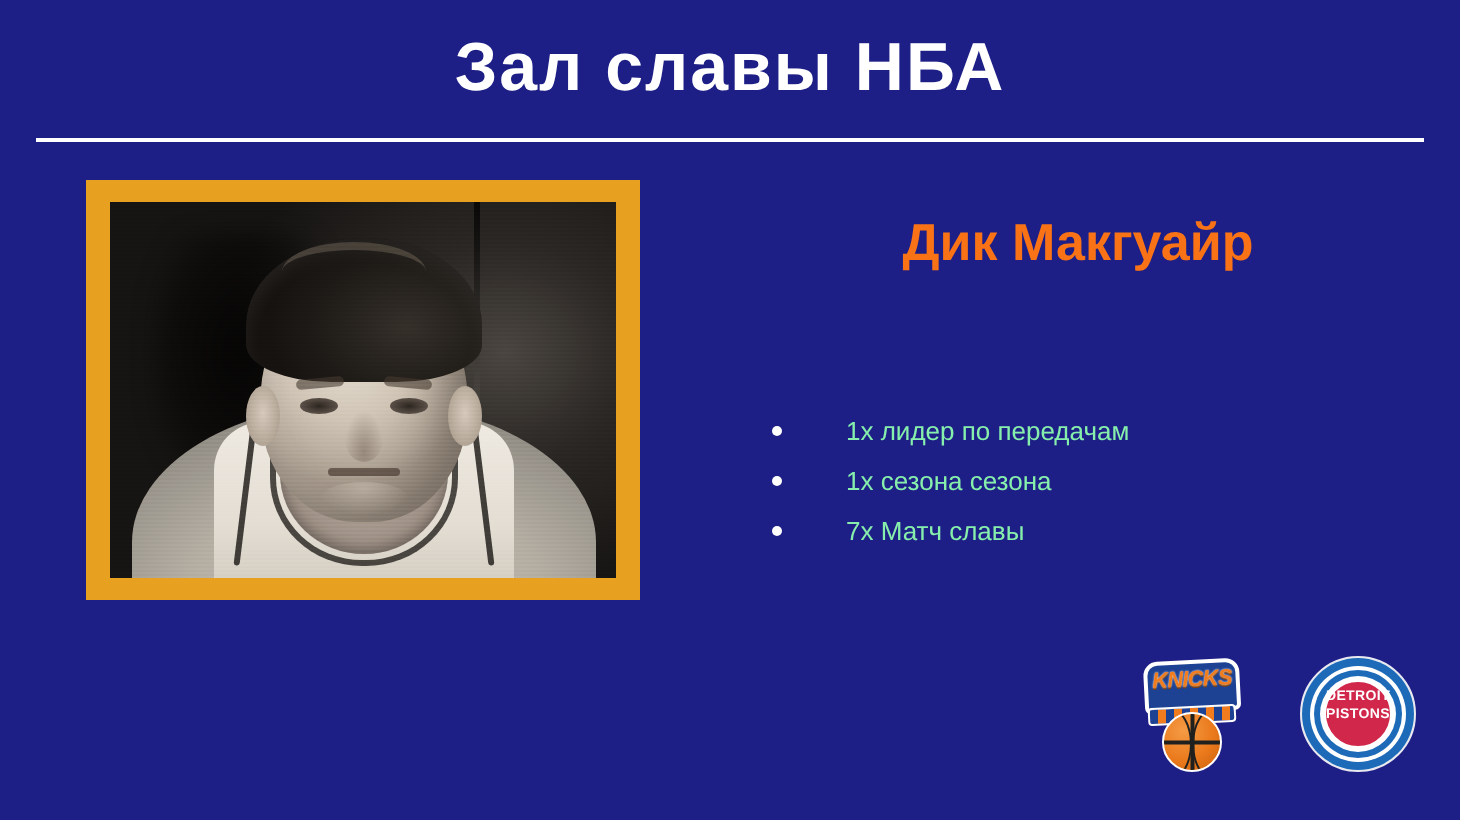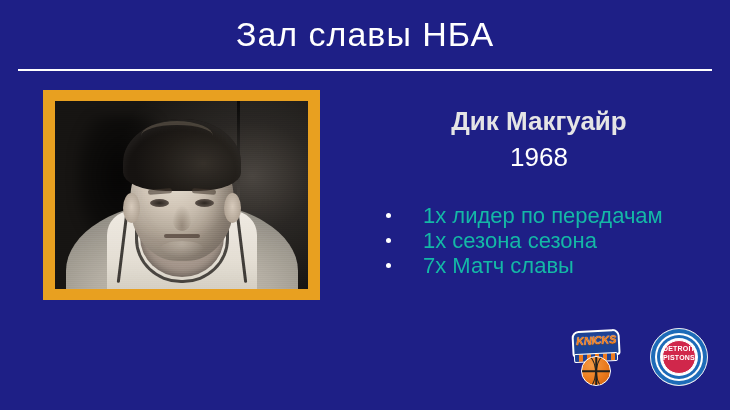--- a/index.html
+++ b/index.html
@@ -22,21 +22,21 @@
 
   
   #slide-title {
     position: absolute;
     left: 0;
     top: 14px;
     width: 730px;
     text-align: center;
     color: #ffffff;
     font-size: 34px;
-    font-weight: 400;
+    font-weight: 700;
     letter-spacing: 1px;
     line-height: 40px;
     white-space: nowrap;
   }
   #title-rule {
     position: absolute;
     left: 18px;
     top: 69px;
     width: 694px;
     height: 2px;
@@ -251,21 +251,21 @@
     pointer-events: none;
   }
 
   
   #player-name {
     position: absolute;
     left: 360px;
     top: 106px;
     width: 358px;
     text-align: center;
-    color: #e5e5e5;
+    color: #f97316;
     font-size: 26px;
     font-weight: bold;
     line-height: 30px;
     white-space: nowrap;
   }
   #induction-year {
     position: absolute;
     left: 360px;
     top: 142px;
     width: 358px;
@@ -279,22 +279,22 @@
     position: absolute;
     left: 383px;
     top: 203px;
     margin: 0;
     padding: 0;
     list-style: none;
   }
   #achievements li {
     position: relative;
     padding-left: 40px;
-    color: #14b8a6;
-    font-size: 22px;
+    color: #86efac;
+    font-size: 13px;
     line-height: 25px;
     white-space: nowrap;
   }
   #achievements li .bullet {
     position: absolute;
     left: 3px;
     top: 10px;
     width: 5px;
     height: 5px;
     background: #ffffff;
@@ -484,21 +484,20 @@
         <div class="eye-r"></div>
         <div class="nose"></div>
         <div class="mouth"></div>
         <div class="chin"></div>
       </div>
       <div class="photo-grain"></div>
     </div>
   </div>
 
   <div id="player-name">Дик Макгуайр</div>
-  <div id="induction-year">1968</div>
 
   <ul id="achievements">
     <li>
       <span class="bullet"></span>
       <span>1x лидер по передачам</span>
     </li>
     <li>
       <span class="bullet"></span>
       <span>1x сезона сезона</span>
     </li>

